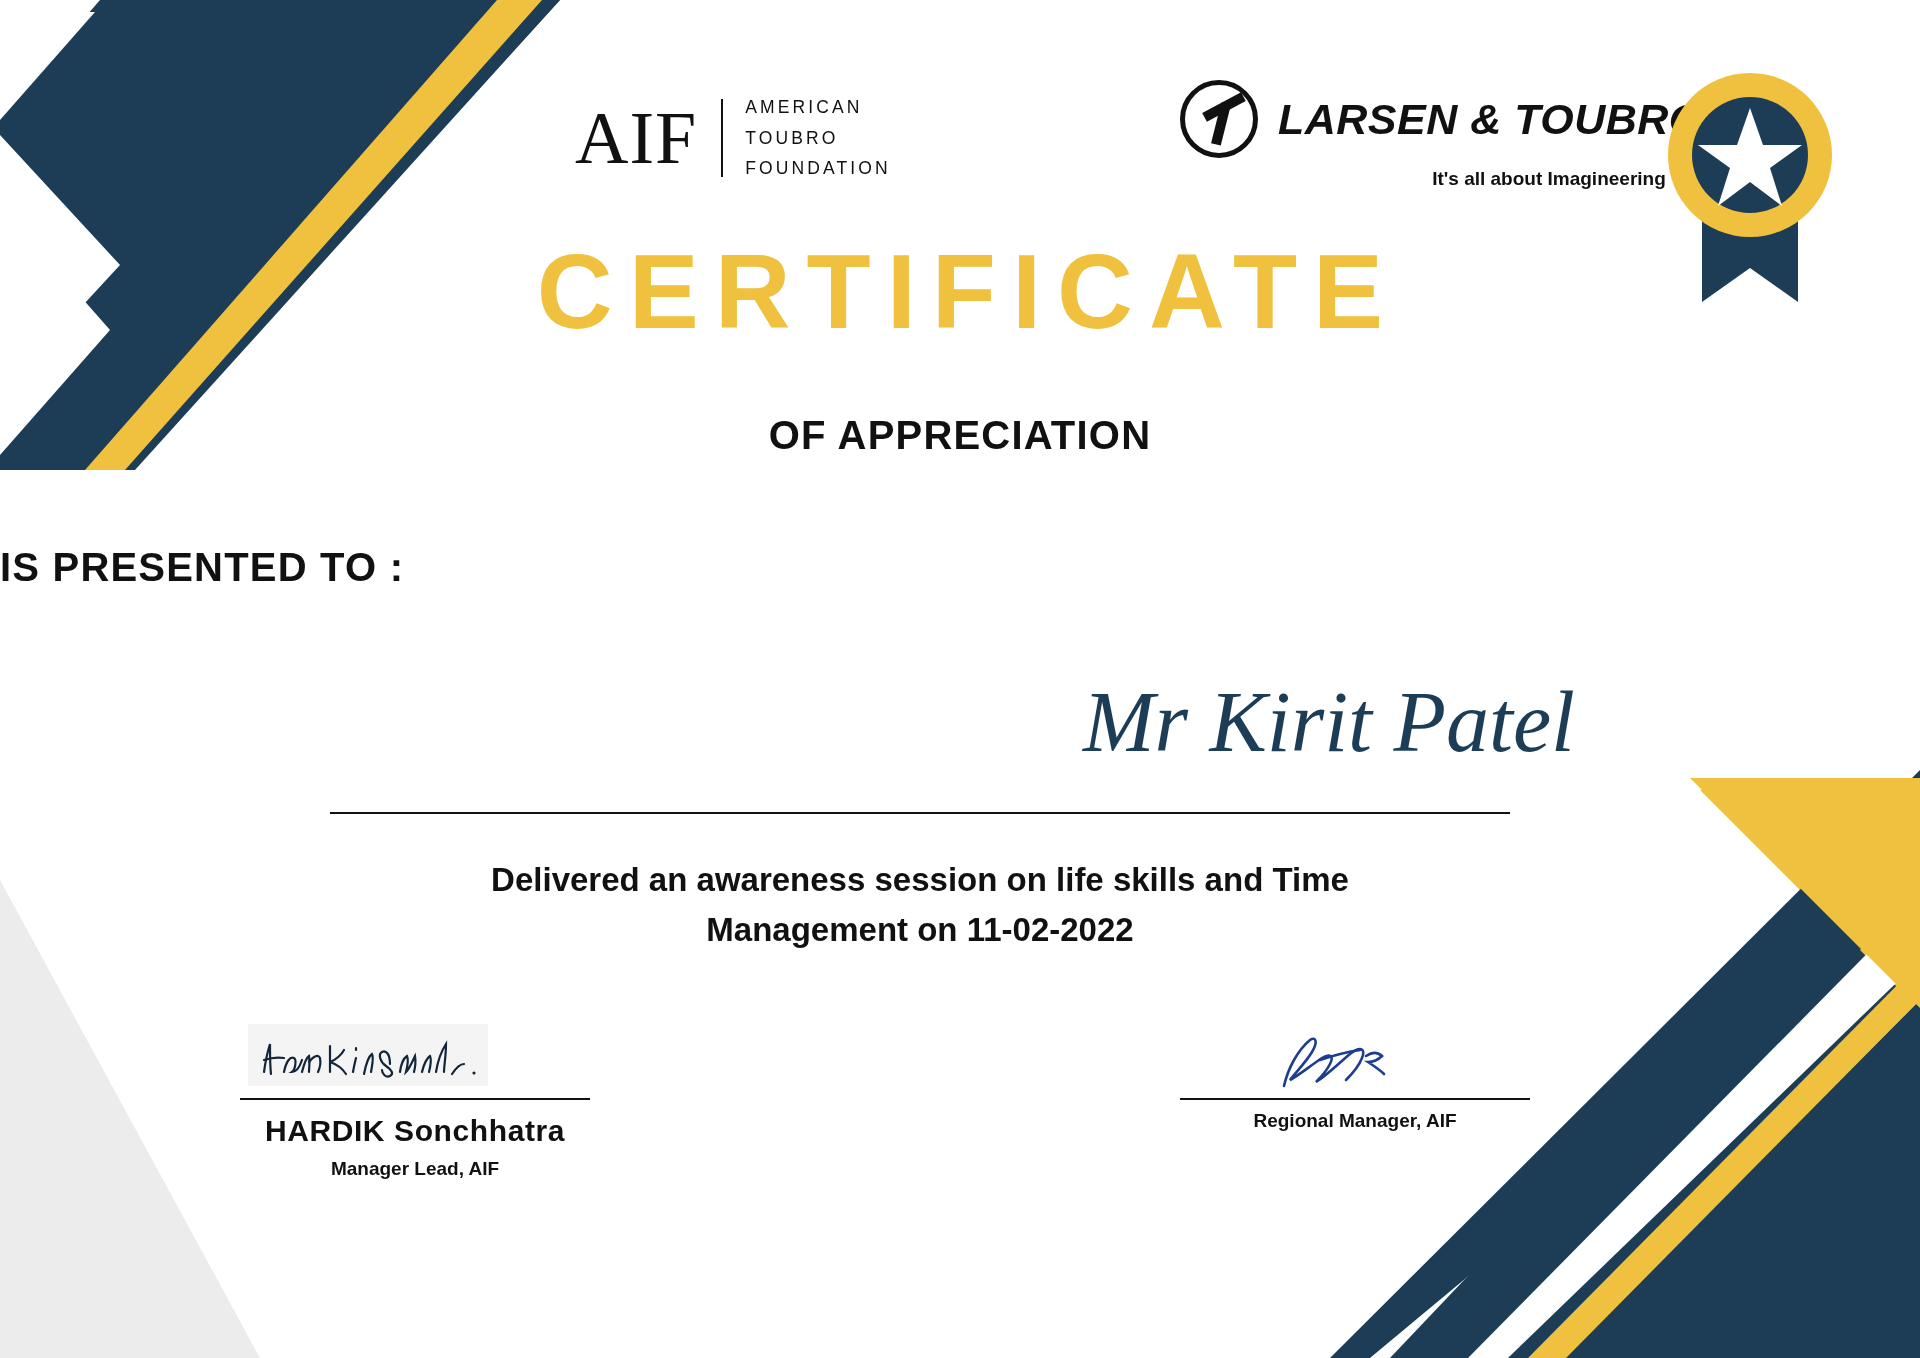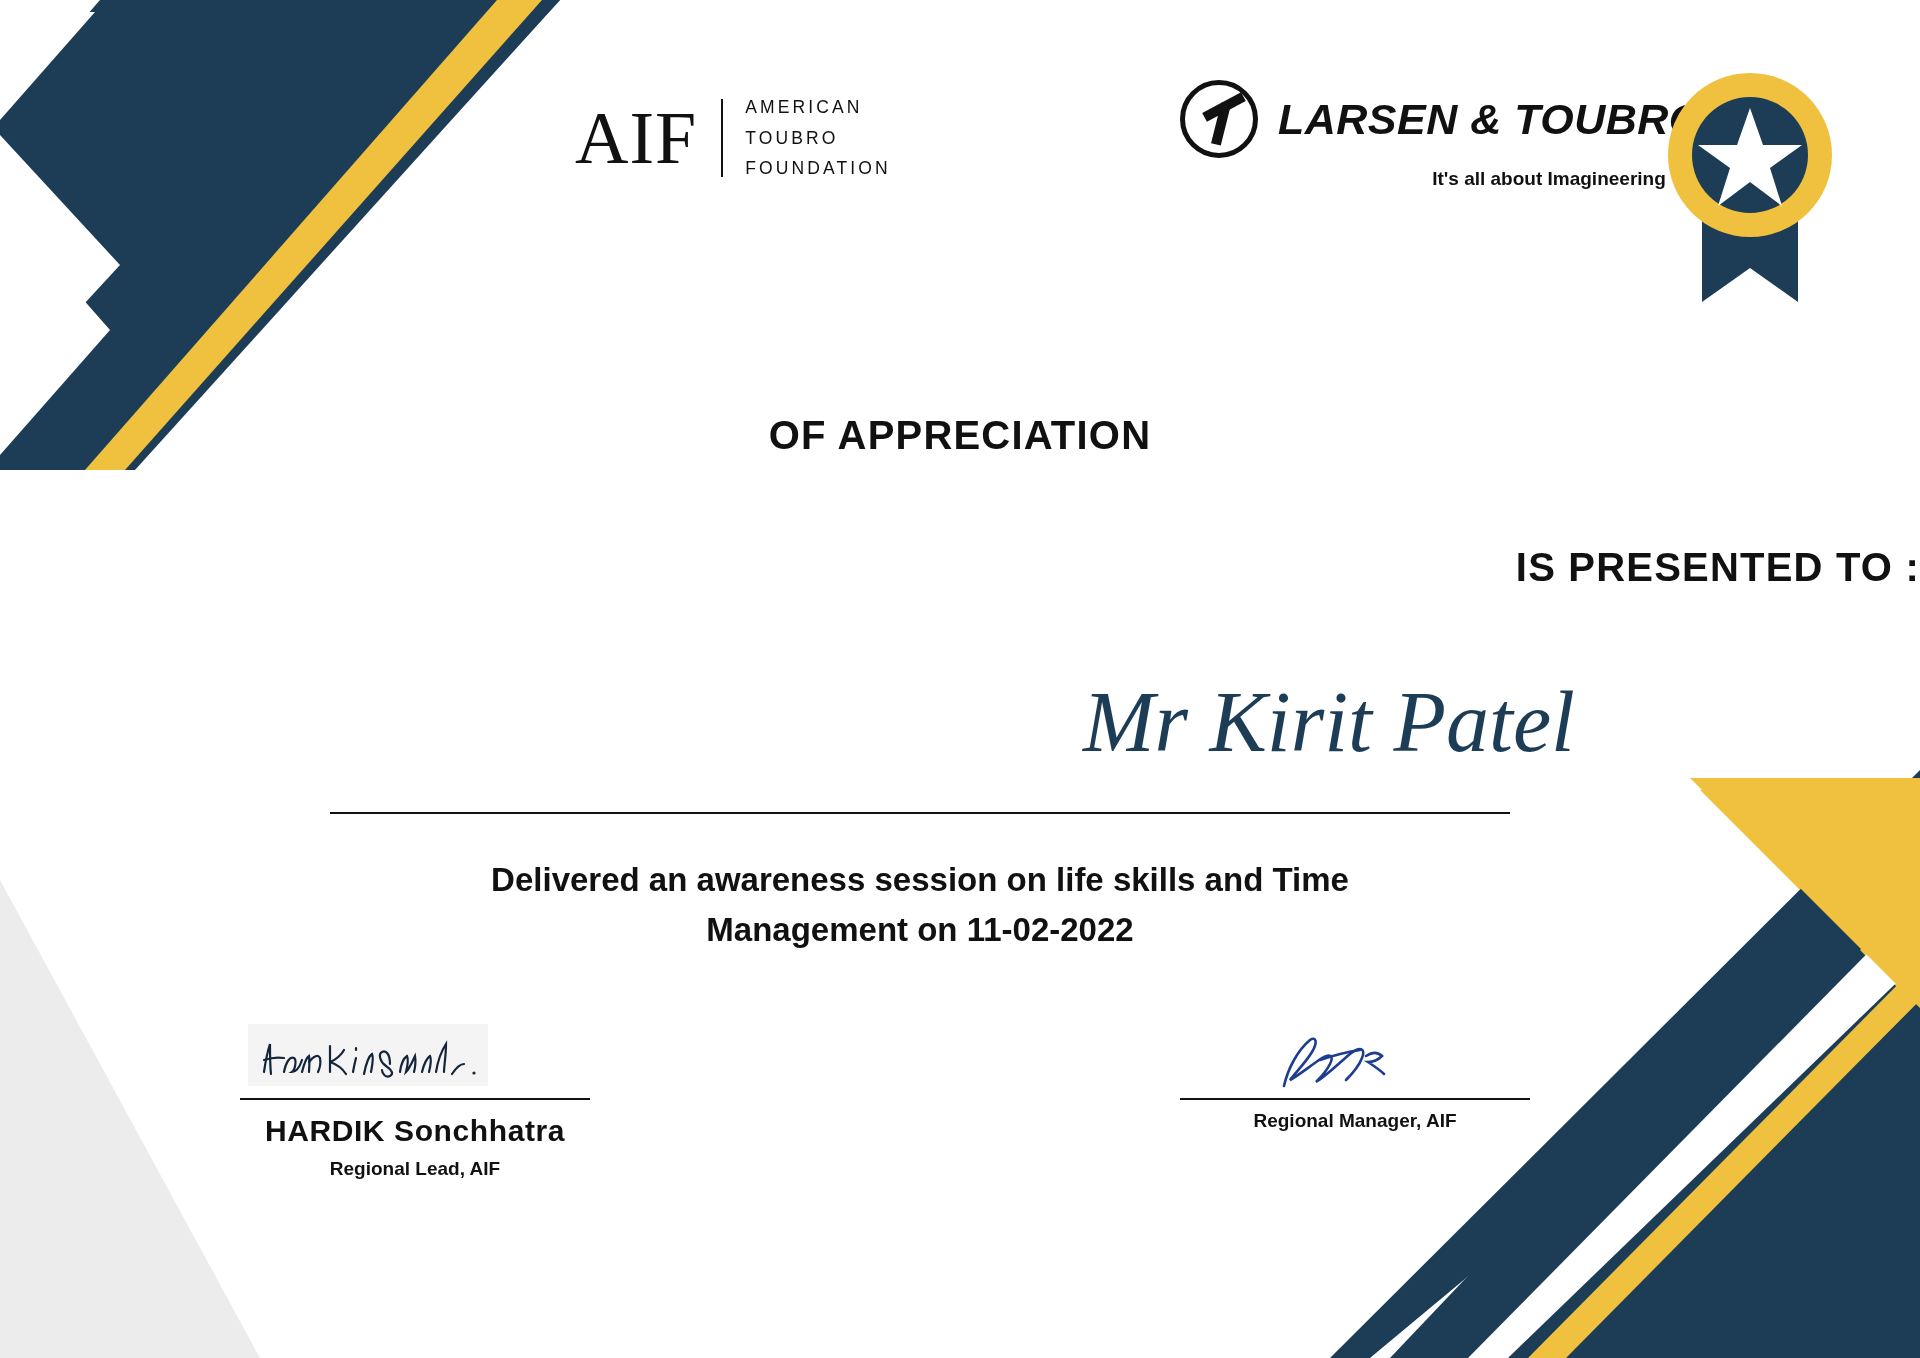--- a/index.html
+++ b/index.html
@@ -132,21 +132,21 @@
     font-weight: bold;
     font-size: 40px;
     letter-spacing: 1.2px;
     color: #111;
     margin-top: 28px;
   }
   .presented {
     position: absolute;
     top: 545px;
     width: 1920px;
-    text-align: right;
+    text-align: left;
     font-weight: bold;
     font-size: 40px;
     letter-spacing: 1.2px;
     color: #111;
   }
   .recipient {
     position: absolute;
     top: 672px;
     width: 1575px;
     text-align: right;
@@ -260,20 +260,21 @@
     <div class="badge">
       <svg width="180" height="290" viewBox="0 0 180 290" xmlns="http://www.w3.org/2000/svg">
         <polygon points="42,140 138,140 138,252 90,218 42,252" fill="#1d3d57"></polygon>
         <circle cx="90" cy="105" r="82" fill="#efc13f"></circle>
         <circle cx="90" cy="105" r="58" fill="#1d3d57"></circle>
         <polygon fill="#ffffff" points="90,58 103,95 142,95 110,118 122,156 90,132 58,156 70,118 38,95 77,95"></polygon>
       </svg>
     </div>
   </div>
 
+  <div class="title">CERTIFICATE</div>
   <div class="subtitle">OF APPRECIATION</div>
   <div class="presented">IS PRESENTED TO :</div>
   <div class="recipient">Mr Kirit Patel</div>
   <div class="name-rule"></div>
   <div class="description">Delivered an awareness session on life skills and Time Management on 11-02-2022</div>
 
   <div class="sig-block sig-left">
     <div class="sig-scribble">
       <svg width="350" height="78" viewBox="0 0 350 78" xmlns="http://www.w3.org/2000/svg">
         <rect x="8" y="4" width="240" height="62" fill="#f4f4f4"></rect>
@@ -290,21 +291,21 @@
           <path d="M160,52 C161,44 164,38 167,36 C169,40 167,48 166,52 C170,48 173,40 175,36 C176,42 175,48 174,52"></path>
           <path d="M182,52 C184,44 187,38 190,36 C192,40 190,48 189,52"></path>
           <path d="M196,52 C198,40 202,30 206,24 C206,36 204,46 204,52"></path>
           <path d="M212,54 C216,48 220,44 224,44"></path>
           <circle cx="234" cy="53" r="1.6" fill="#14253a" stroke="none"></circle>
         </g>
       </svg>
     </div>
     <div class="sig-rule"></div>
     <div class="sig-name">HARDIK Sonchhatra</div>
-    <div class="sig-role">Regional Lead, AIF</div>
+    <div class="sig-role">Manager Lead, AIF</div>
   </div>
 
   <div class="sig-block sig-right">
     <div class="sig-scribble">
       <svg width="350" height="78" viewBox="0 0 350 78" xmlns="http://www.w3.org/2000/svg">
         <g fill="none" stroke="#1d3d8f" stroke-width="2.6" stroke-linecap="round">
           <path d="M104,66 C108,48 118,30 130,20 C136,16 138,22 132,32 C126,42 116,52 110,60 C118,56 130,46 142,38 C150,33 154,36 150,44 C146,52 140,58 136,62 C146,56 158,44 170,34 C180,26 186,28 182,38 C179,46 172,54 166,60"></path>
           <path d="M140,40 C152,36 166,32 180,30"></path>
           <path d="M186,36 C192,32 198,32 202,36 C198,40 192,42 188,42 C194,46 200,50 204,54"></path>
         </g>

